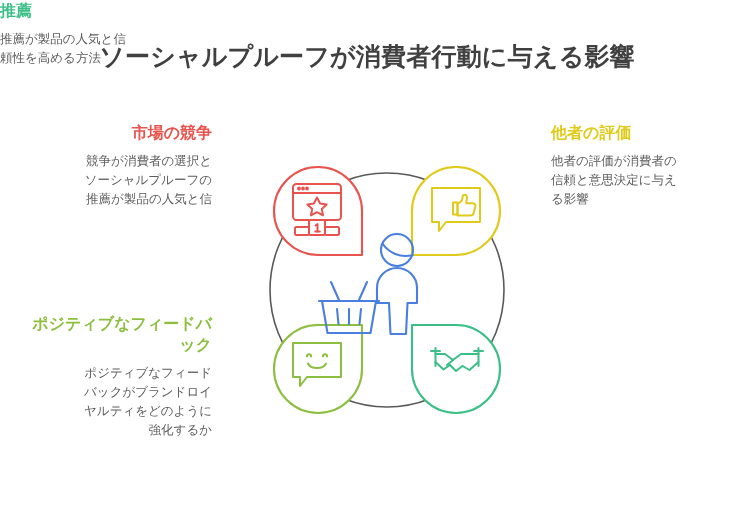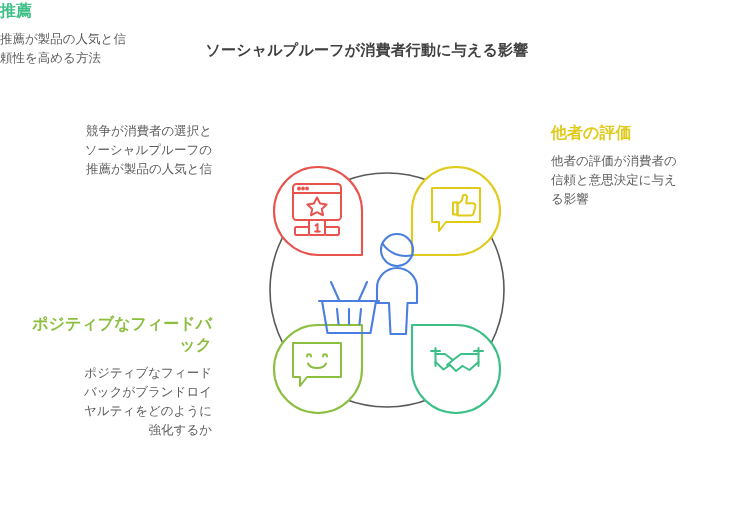--- a/index.html
+++ b/index.html
@@ -24,21 +24,21 @@
     background: #ffffff;
   }
 
   
   .title {
     position: absolute;
     top: 40px;
     left: 0;
     width: 734px;
     text-align: center;
-    font-size: 15px;
+    font-size: 25px;
     font-weight: bold;
     color: #404040;
     letter-spacing: 0.2px;
     line-height: 1.3;
   }
 
   
   .stage {
     position: absolute;
     left: 217px;
@@ -201,20 +201,21 @@
         <line x1="150" y1="172" x2="142" y2="190"></line>
         <line x1="120" y1="199" x2="121.5" y2="214"></line>
         <line x1="132" y1="199" x2="132" y2="214"></line>
         <line x1="144" y1="199" x2="142.5" y2="214"></line>
       </g>
 
     </svg>
   </div>
 
   <div class="block block-left" id="block-market">
+    <div class="heading c-red">市場の競争</div>
     <div class="body">競争が消費者の選択と
 ソーシャルプルーフの
 推薦が製品の人気と信</div>
   </div>
 
   <div class="block block-right" id="block-evaluation">
     <div class="heading c-yellow">他者の評価</div>
     <div class="body">他者の評価が消費者の
 信頼と意思決定に与え
 る影響</div>

